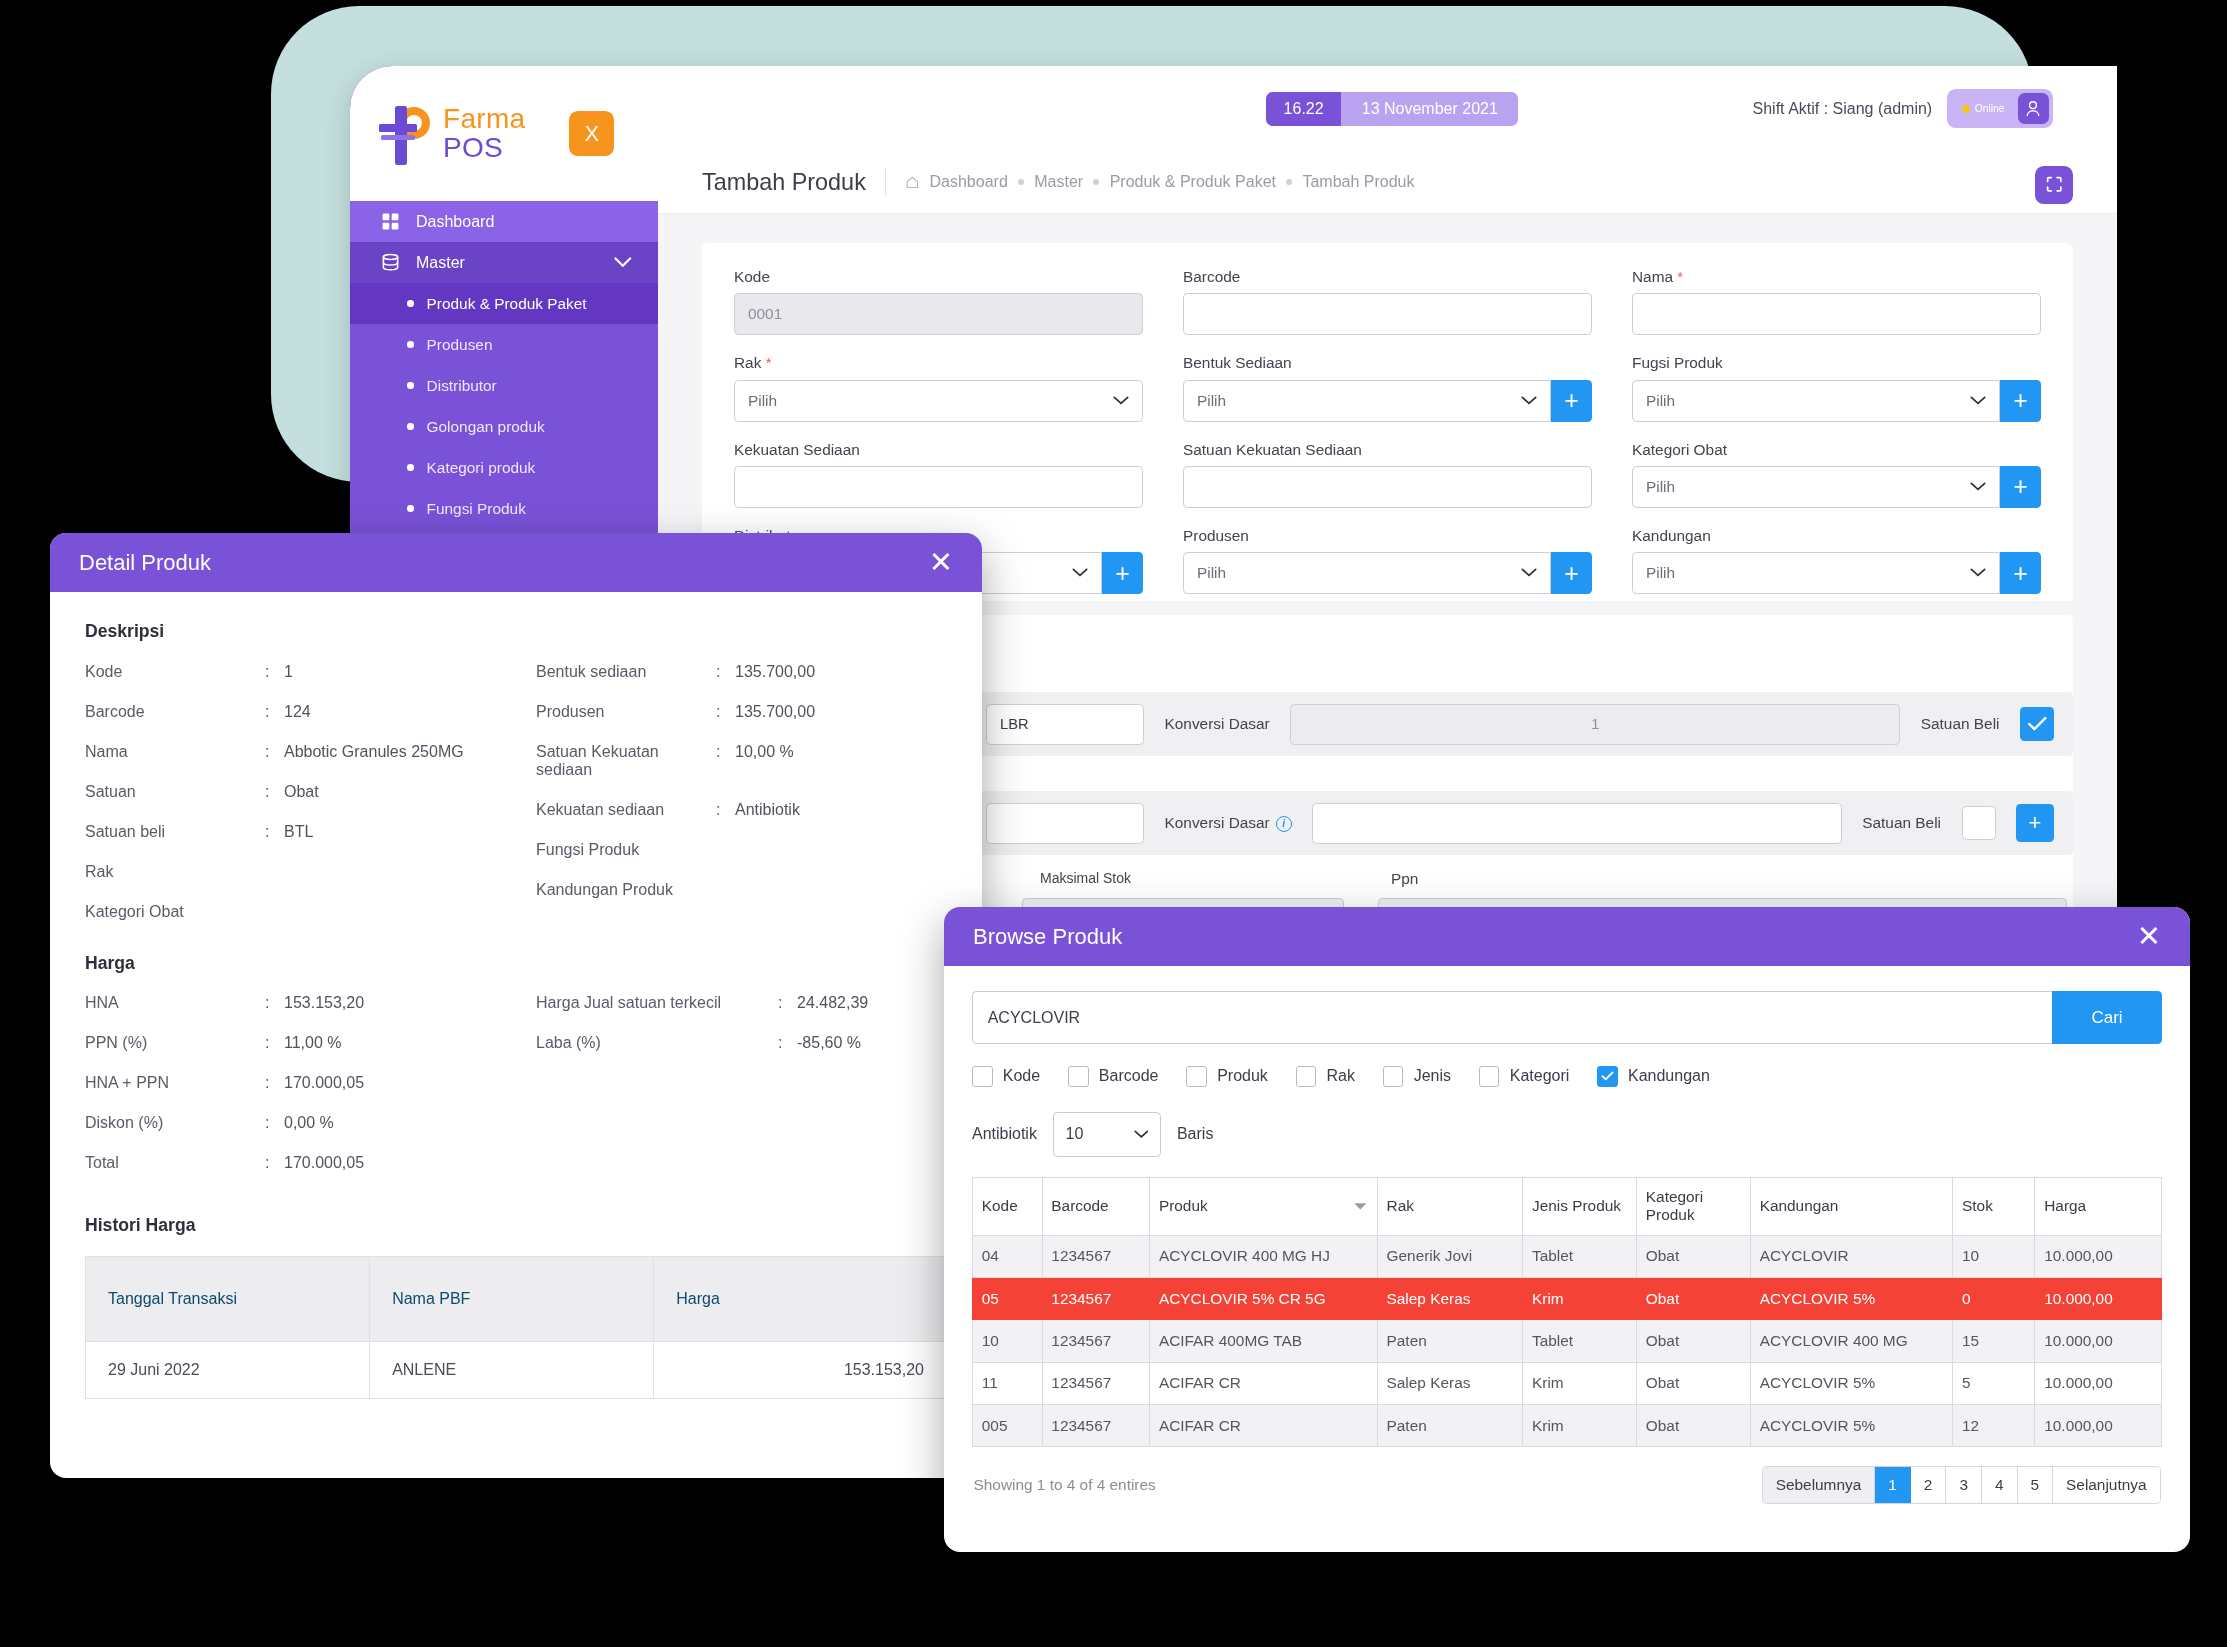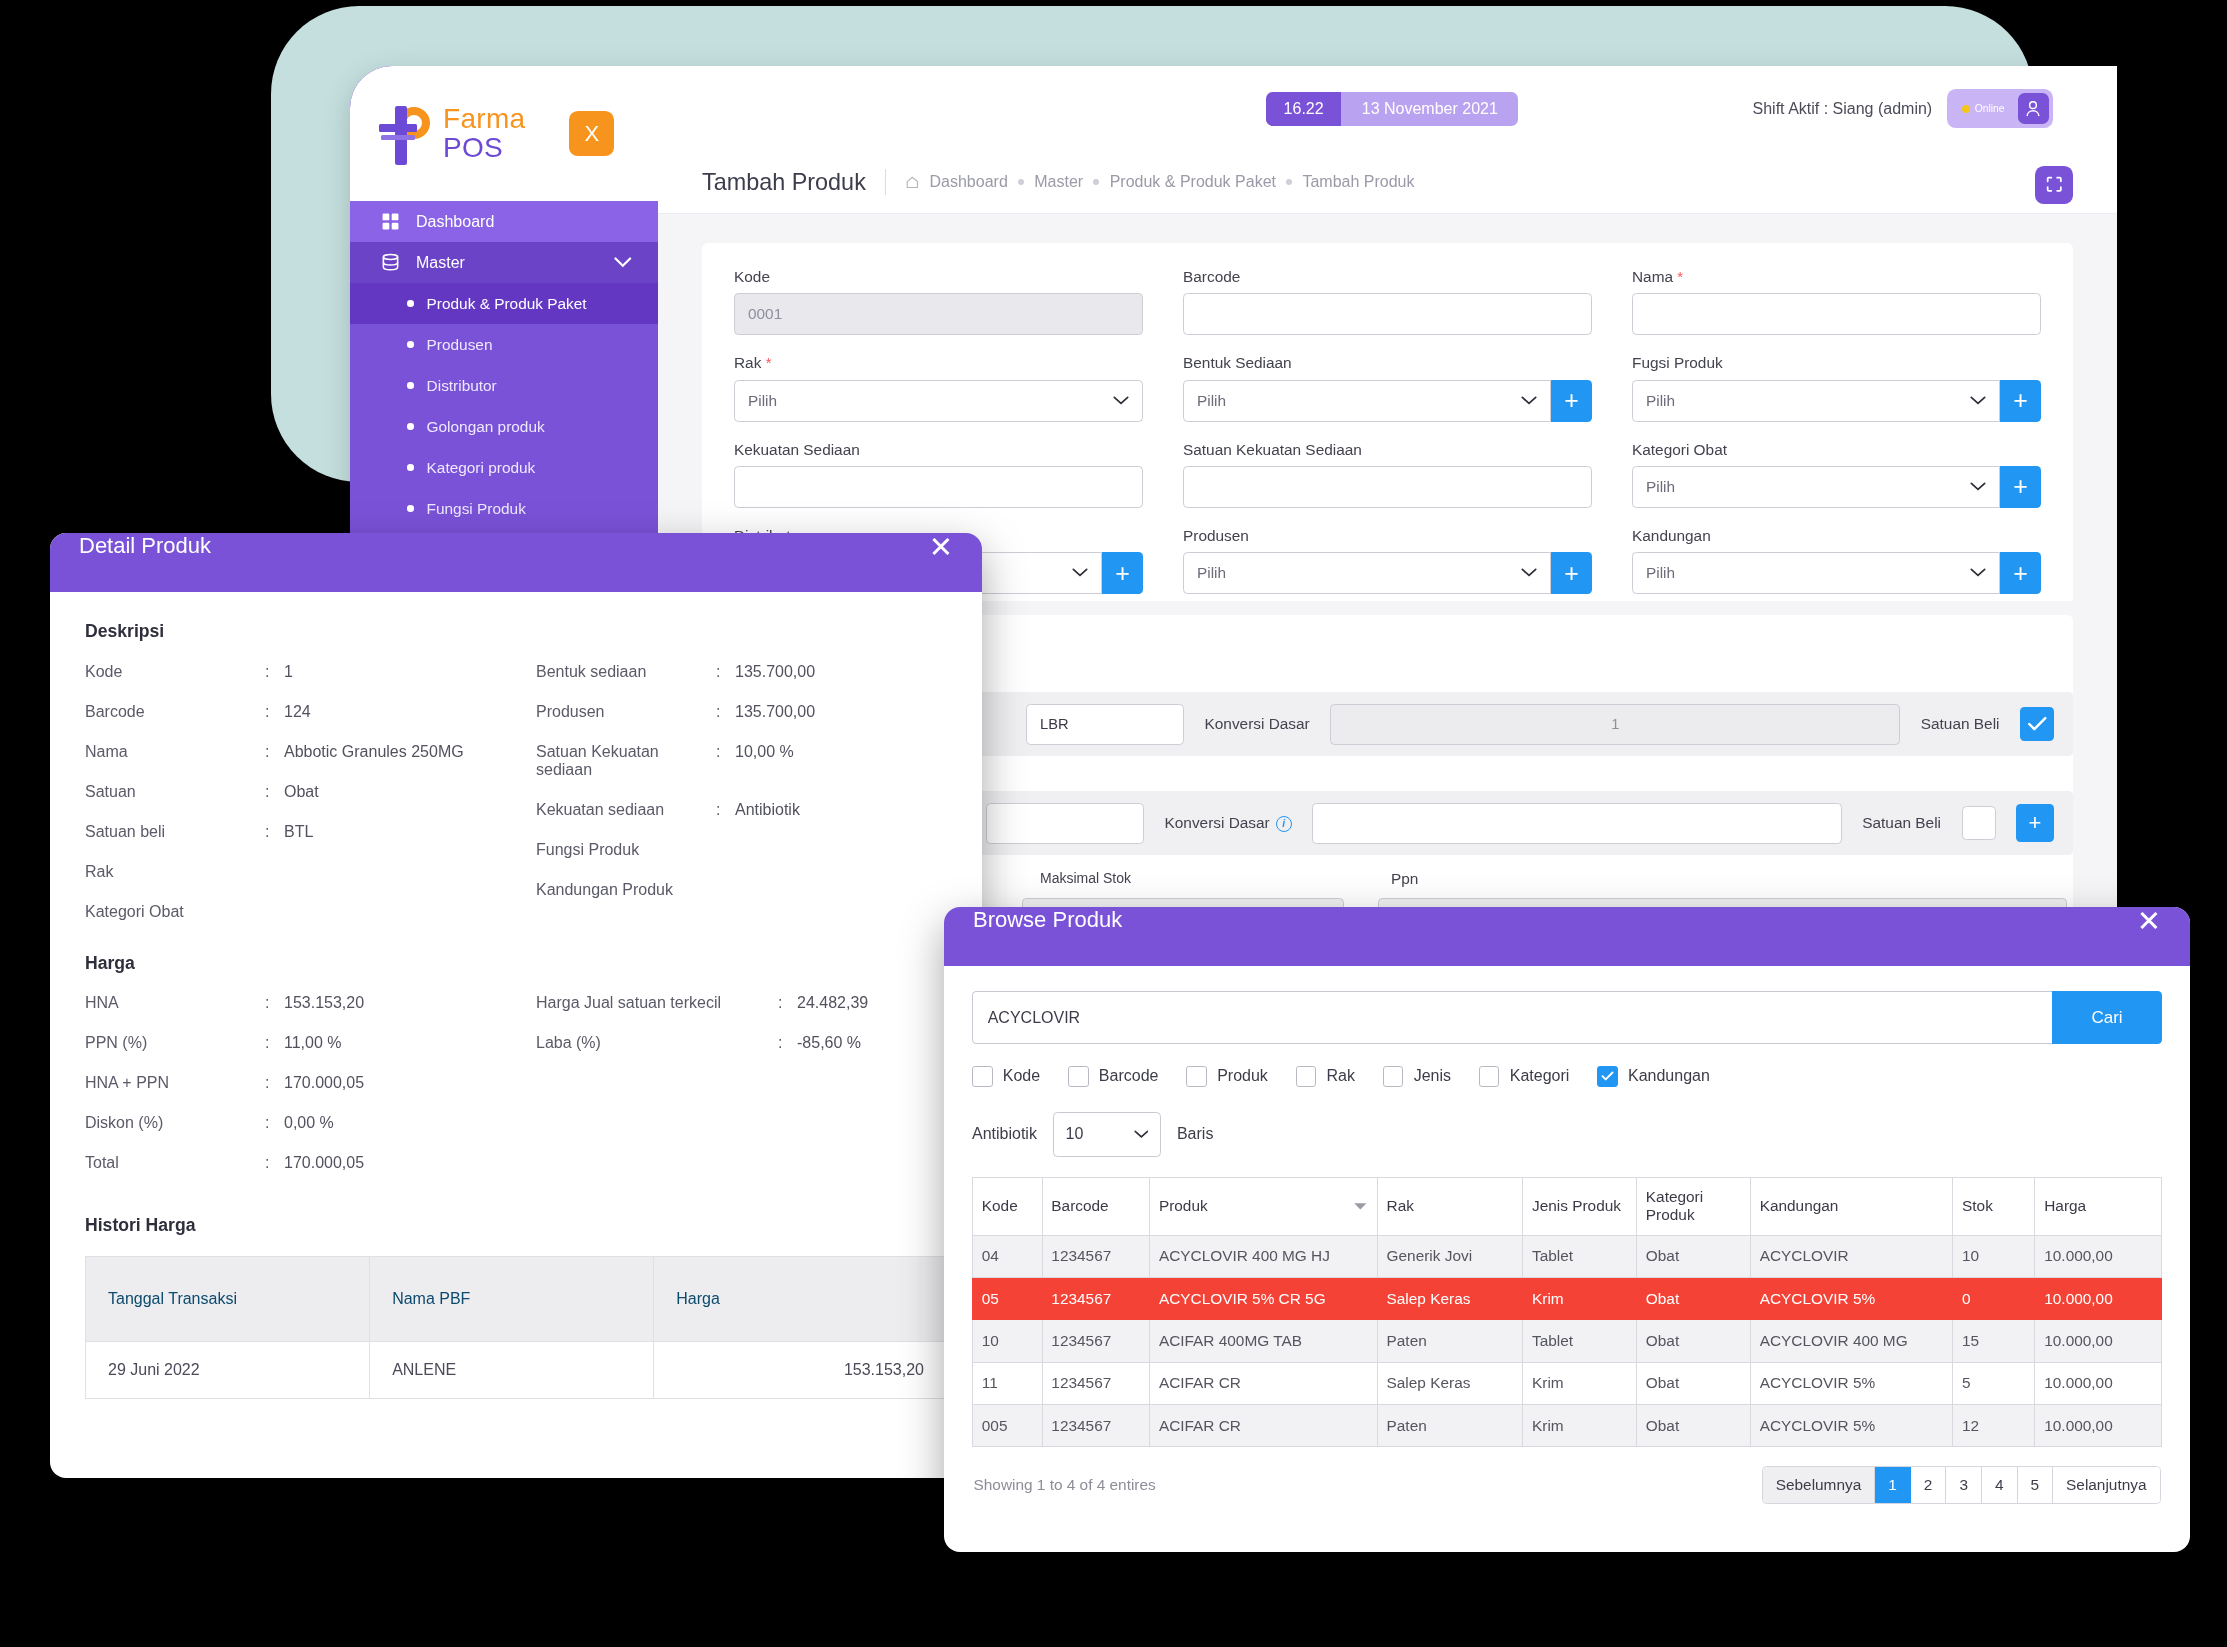--- a/index.html
+++ b/index.html
@@ -178,21 +178,21 @@
   
   .modal-detail {
     position: absolute; left: 50px; top: 533px;
     width: 932px; height: 945px;
     background: #fff; border-radius: 16px;
     box-shadow: 0 16px 44px rgba(0,0,0,.35);
     overflow: hidden;
   }
   .modal-head {
     height: 59px; background: #7a52d8; color:#fff;
-    display:flex; padding: 0 29px;
+    display:flex; align-items:center; padding: 0 29px;
     font-size: 22px;
   }
   .modal-head .x { margin-left:auto; font-size: 29px; line-height: 1; font-weight: 300; }
   .modal-body { padding: 29px 35px; }
   .sec-title { font-size: 17.6px; font-weight: bold; color:#2e2e3c; margin-bottom: 20.5px; }
   .dl-grid { display:grid; grid-template-columns: 1fr 1fr; column-gap: 40px; }
   .dl-row { display:flex; align-items:baseline; font-size: 16px; color:#5a5a68; margin-bottom: 22px; }
   .dl-row .k { width: 180px; flex:none; }
   .dl-row .c { width: 19px; flex:none; }
   .dl-row .v { color:#52525f; }
@@ -498,21 +498,21 @@
 
         </div>
       </div>
     </div>
   </div>
 
   <div style="position:absolute; left:350px; top:601px; width:1767px; height:352px; background:#f5f5f8;"></div>
   <div style="position:absolute; left:394px; top:615px; width:1679px; height:308px; background:#ffffff; border-radius:5.9px;"></div>
 
   <div class="strip" style="left:967px; top:692px; width:1106px; height:64px;">
-    <div class="strip-inp" style="width:158px; color:#3a3a46;margin-left:40px;">LBR</div>
+    <div class="strip-inp" style="width:158px; color:#3a3a46;">LBR</div>
     <div class="slabel">Konversi Dasar</div>
     <div class="strip-inp" style="flex:1; background:#ececef; justify-content:center;">1</div>
     <div class="slabel">Satuan Beli</div>
     <div class="cbx-blue">
       <svg width="20.5" height="16" viewBox="0 0 28 22">
           <path d="M3 11 L10 18 L25 3" fill="none" stroke="#fff" stroke-width="3.4" stroke-linecap="round" stroke-linejoin="round"></path>
         </svg>
     </div>
   </div>
 

